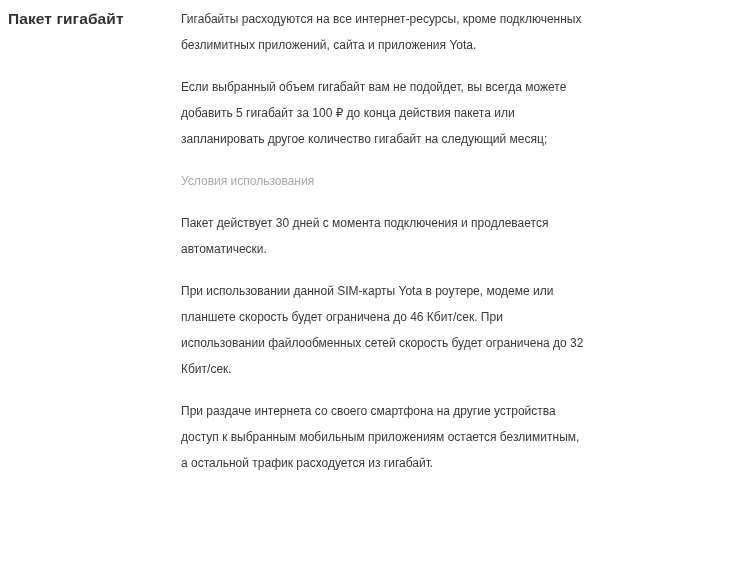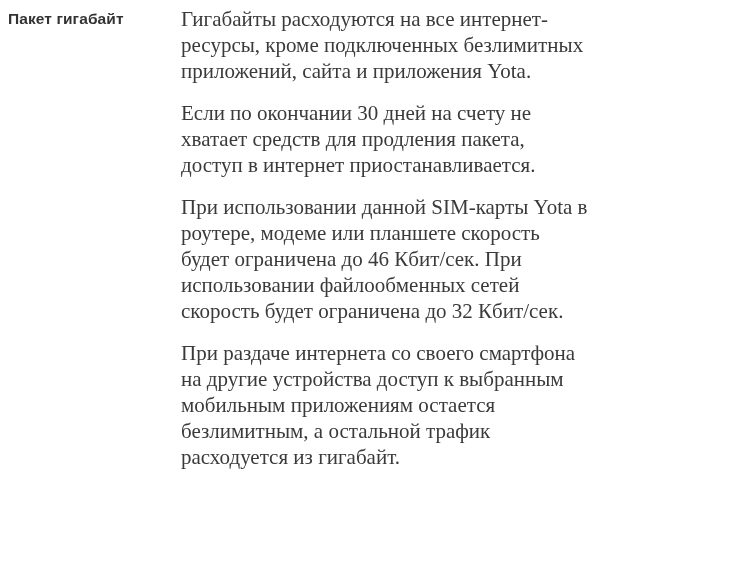--- a/index.html
+++ b/index.html
@@ -34,47 +34,48 @@
     color: #333333;
     letter-spacing: 0.1px;
   }
   .right-col {
     flex: 0 1 auto;
     width: 545px;
     max-width: 545px;
   }
   .right-col p {
     margin: 0 8px 16px 0;
-    font-size: 21px;
+    font-size: 12px;
     line-height: 26px;
     color: #3a3a3a;
-    font-family: Liberation Serif, serif;
   }
   .right-col p.muted-heading {
     color: #a9a9a9;
   }
 </style>
 </head>
 <body>
 
 <div class="page">
   <div class="row">
 
     <div class="left-col">
       <div class="row-title">Пакет гигабайт</div>
     </div>
 
     <div class="right-col">
       <p>Гигабайты расходуются на все интернет-ресурсы, кроме подключенных безлимитных приложений, сайта и приложения Yota.</p>
 
+      <p>Если выбранный объем гигабайт вам не подойдет, вы всегда можете добавить 5 гигабайт за 100 ₽ до конца действия пакета или запланировать другое количество гигабайт на следующий месяц;</p>
+
+      <p class="muted-heading">Условия использования</p>
+
+      <p>Пакет действует 30 дней с момента подключения и продлевается автоматически.</p>
 
 
-
-
-      <p>Если по окончании 30 дней на счету не хватает средств для продления пакета, доступ в интернет приостанавливается.</p>
 
       <p>При использовании данной SIM-карты Yota в роутере, модеме или планшете скорость будет ограничена до 46 Кбит/сек. При использовании файлообменных сетей скорость будет ограничена до 32 Кбит/сек.</p>
 
       <p>При раздаче интернета со своего смартфона на другие устройства доступ к выбранным мобильным приложениям остается безлимитным, а остальной трафик расходуется из гигабайт.</p>
     </div>
 
   </div>
 </div>
 
 </body></html>

